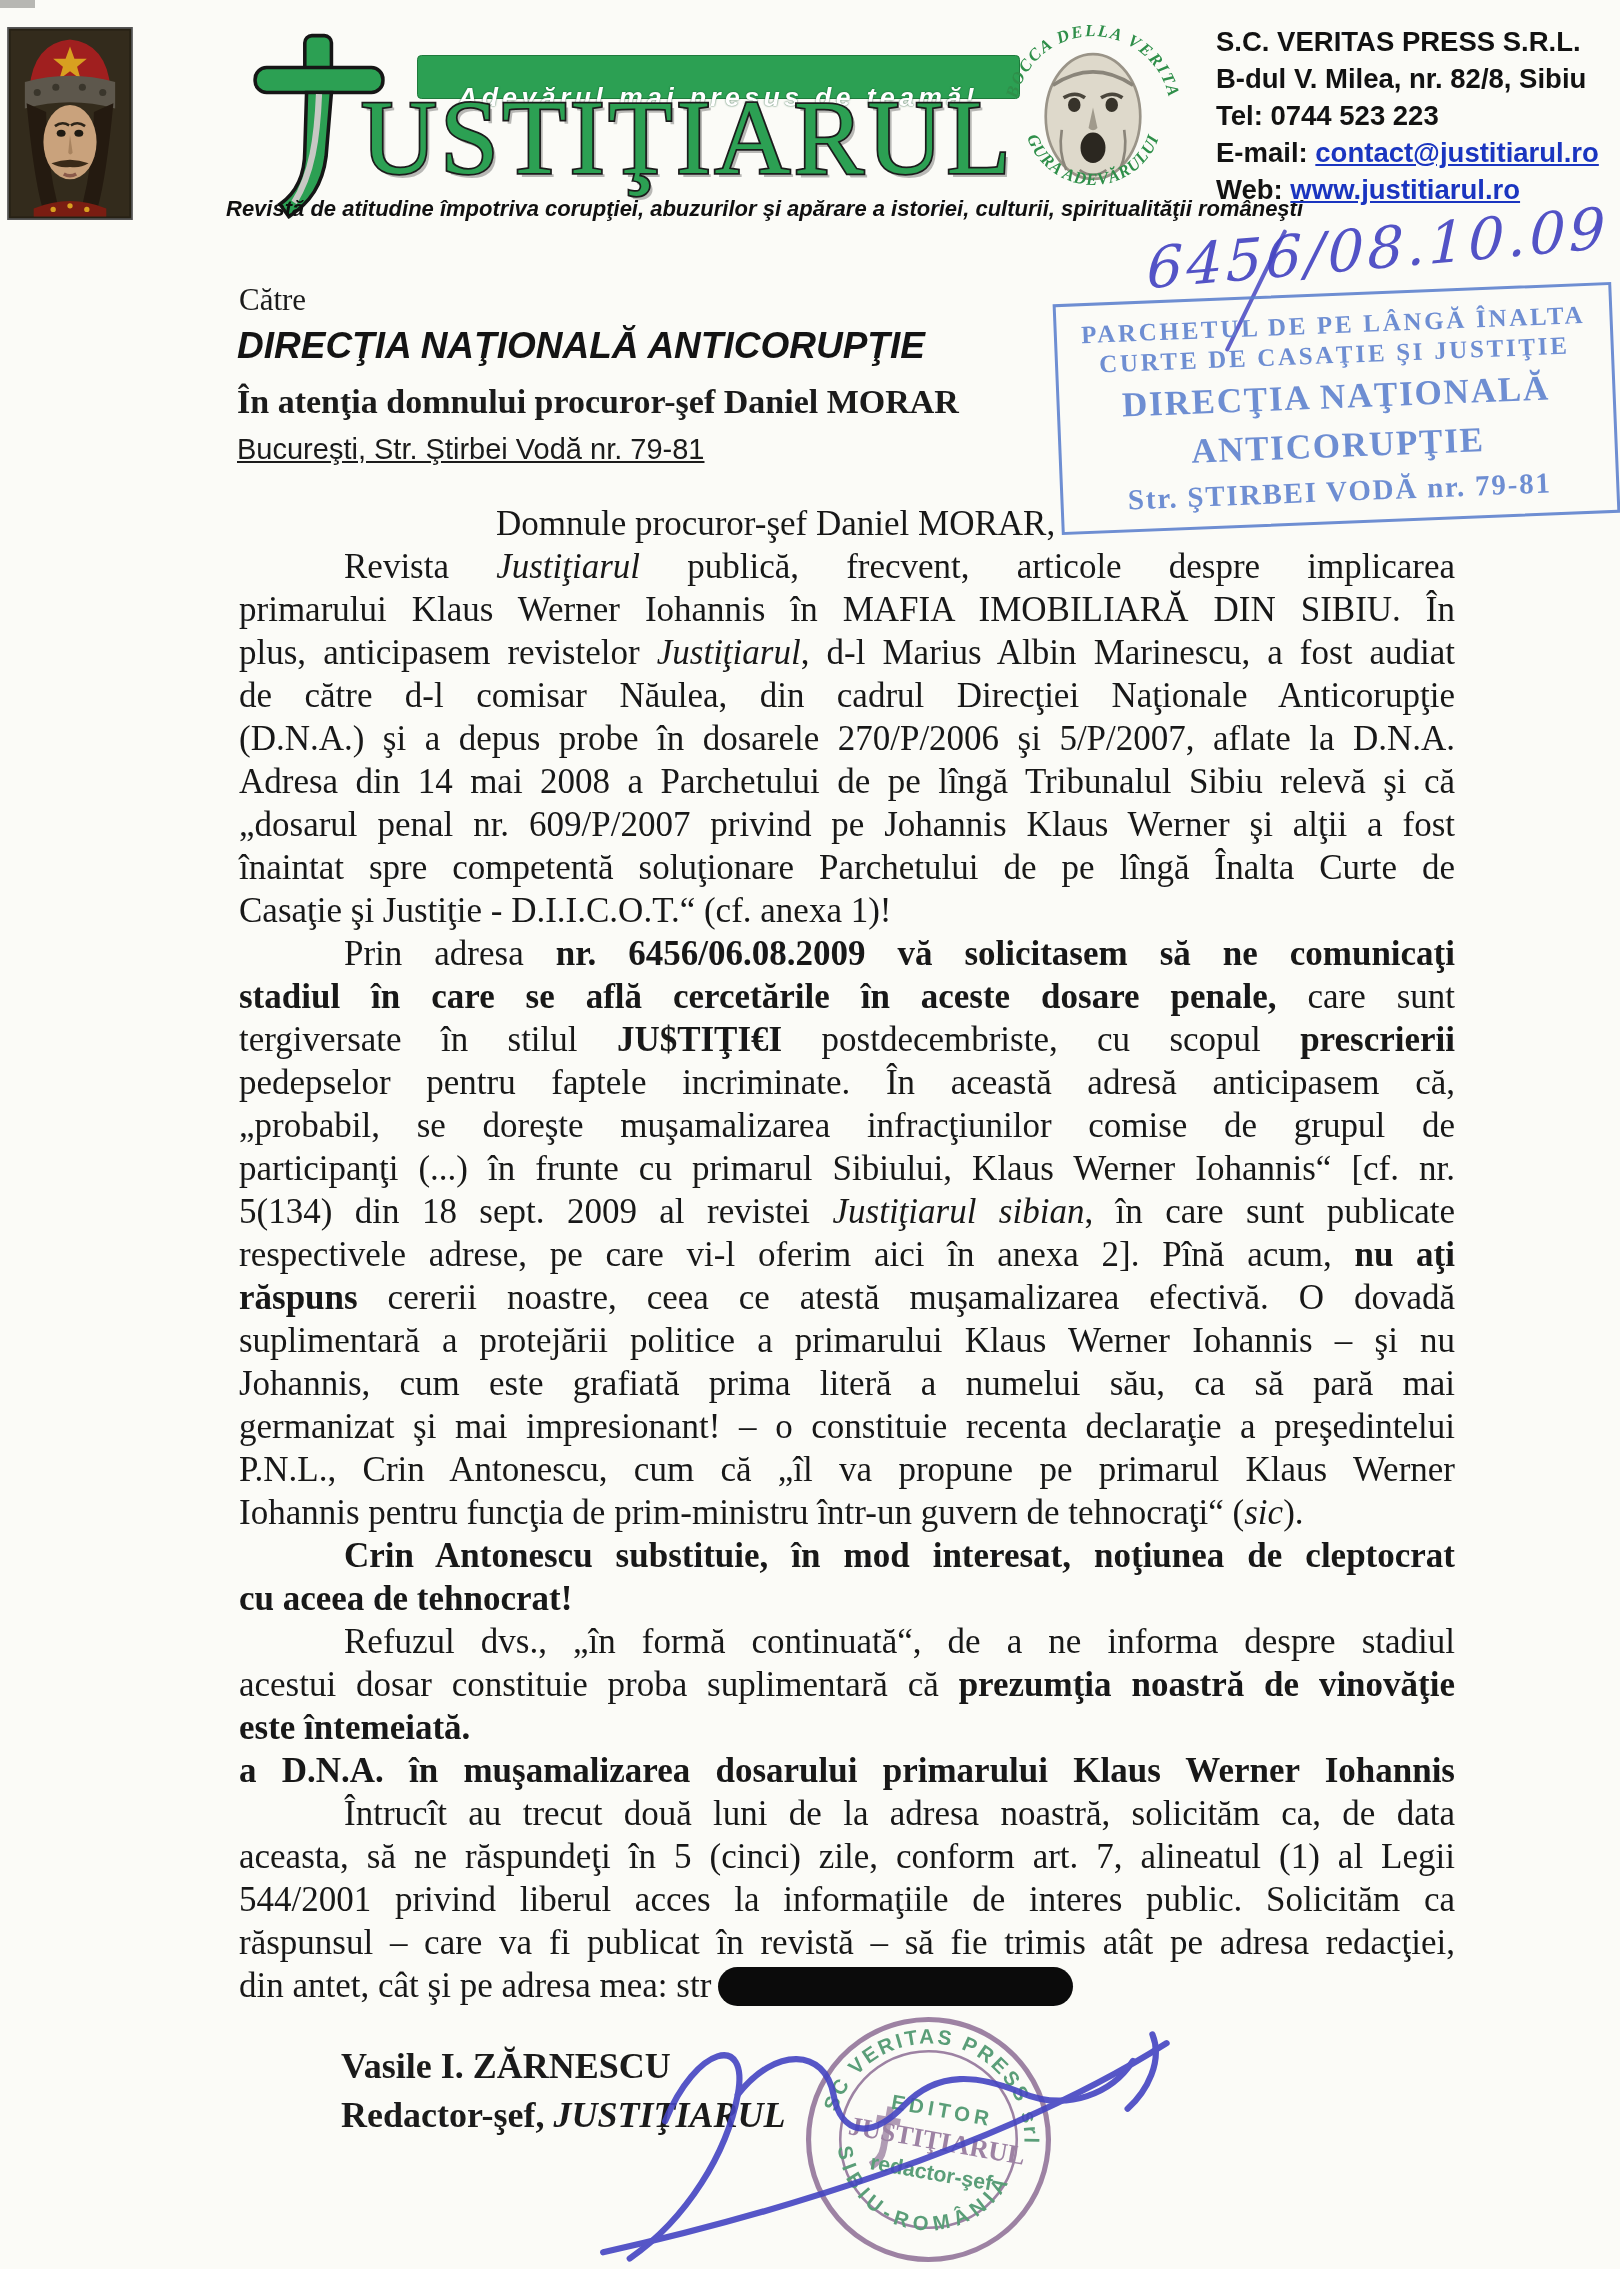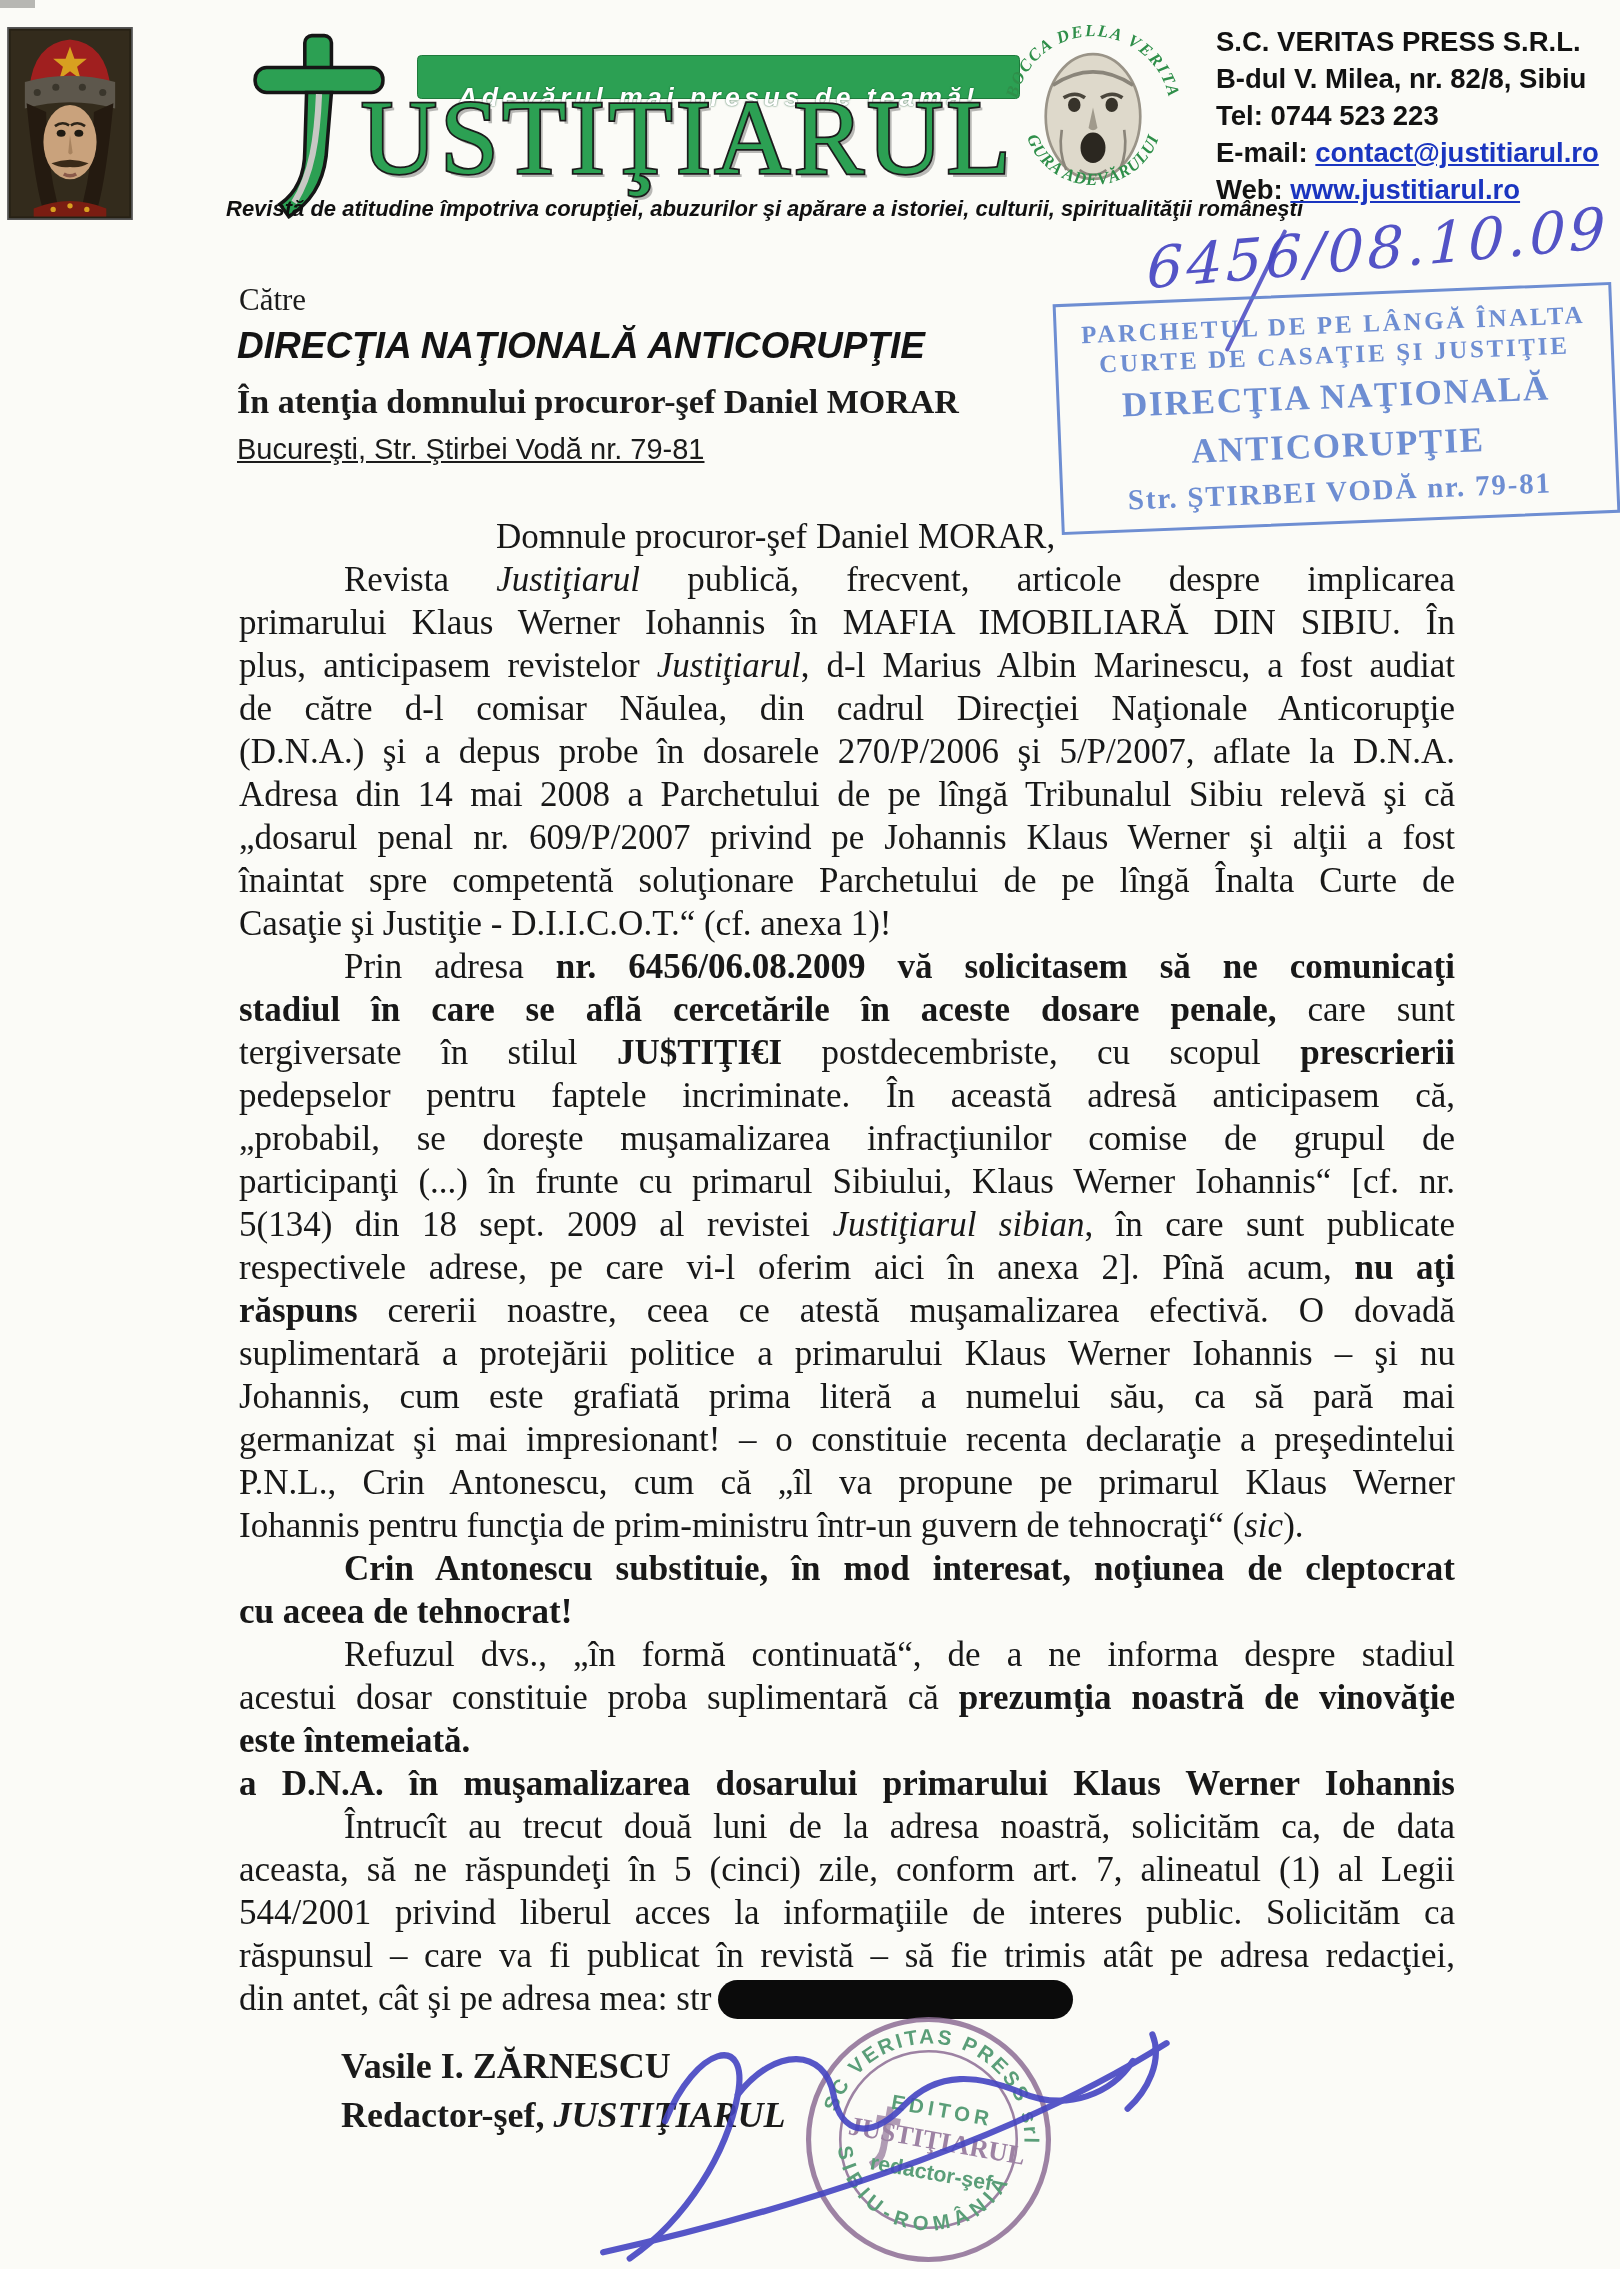--- a/index.html
+++ b/index.html
@@ -63,21 +63,21 @@
   }
   .stamp-blue .s1{font-size:25px;font-weight:bold;letter-spacing:2.7px;line-height:30px;white-space:nowrap;}
   .stamp-blue .s2{font-size:35px;font-weight:bold;letter-spacing:1.8px;line-height:43px;margin-top:5.3px;white-space:nowrap;}
   .stamp-blue .s3{font-size:29px;font-weight:bold;letter-spacing:1.8px;line-height:35px;margin-top:7px;white-space:nowrap;}
   
   .to-label{left:239px;top:282px;font-size:31px;}
   .rec-org{left:237px;top:325px;font-family:"Liberation Sans",sans-serif;font-weight:bold;font-style:italic;font-size:37px;color:#141414;white-space:nowrap;text-align:right;}
   .rec-att{left:237px;top:383px;font-weight:bold;font-size:34px;white-space:nowrap;}
   .rec-addr{left:237px;top:433px;font-family:"Liberation Sans",sans-serif;font-size:29px;white-space:nowrap;text-decoration:underline;}
   
-  .body-text{left:239px;top:502px;width:1216px;font-size:35px;line-height:43px;color:#181818;margin-top:13px;}
+  .body-text{left:239px;top:502px;width:1216px;font-size:35px;line-height:43px;color:#181818;}
   .ln{text-align:left;}
   .ln.j{text-align:justify;text-align-last:justify;}
   .b{font-weight:bold;}
   .i{font-style:italic;}
   .redact{display:inline-block;width:355px;height:39px;background:#0b0b0b;border-radius:19.5px;vertical-align:-8.9px;margin-left:7px;}
   
   .sig-name{left:341px;top:2045px;font-weight:bold;font-size:36px;white-space:nowrap;}
   .sig-role{left:341px;top:2094px;font-weight:bold;font-size:36px;white-space:nowrap;}
   .sig-role .i{font-style:italic;}
   .round-stamp{left:800px;top:2011px;width:257px;height:257px;opacity:.85;}

